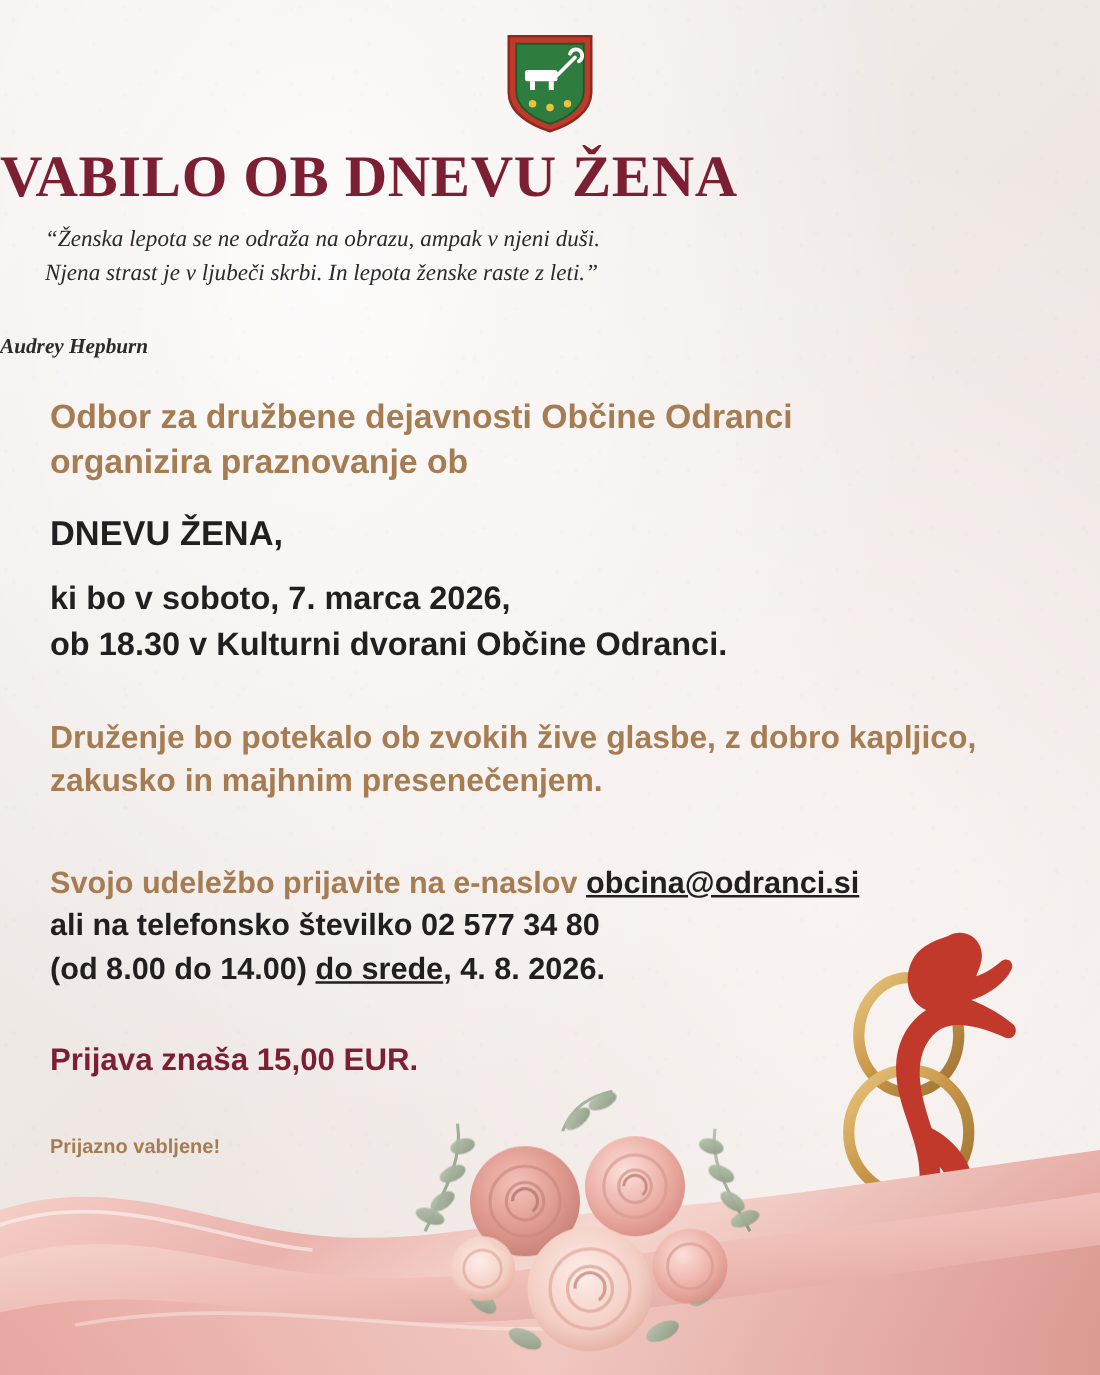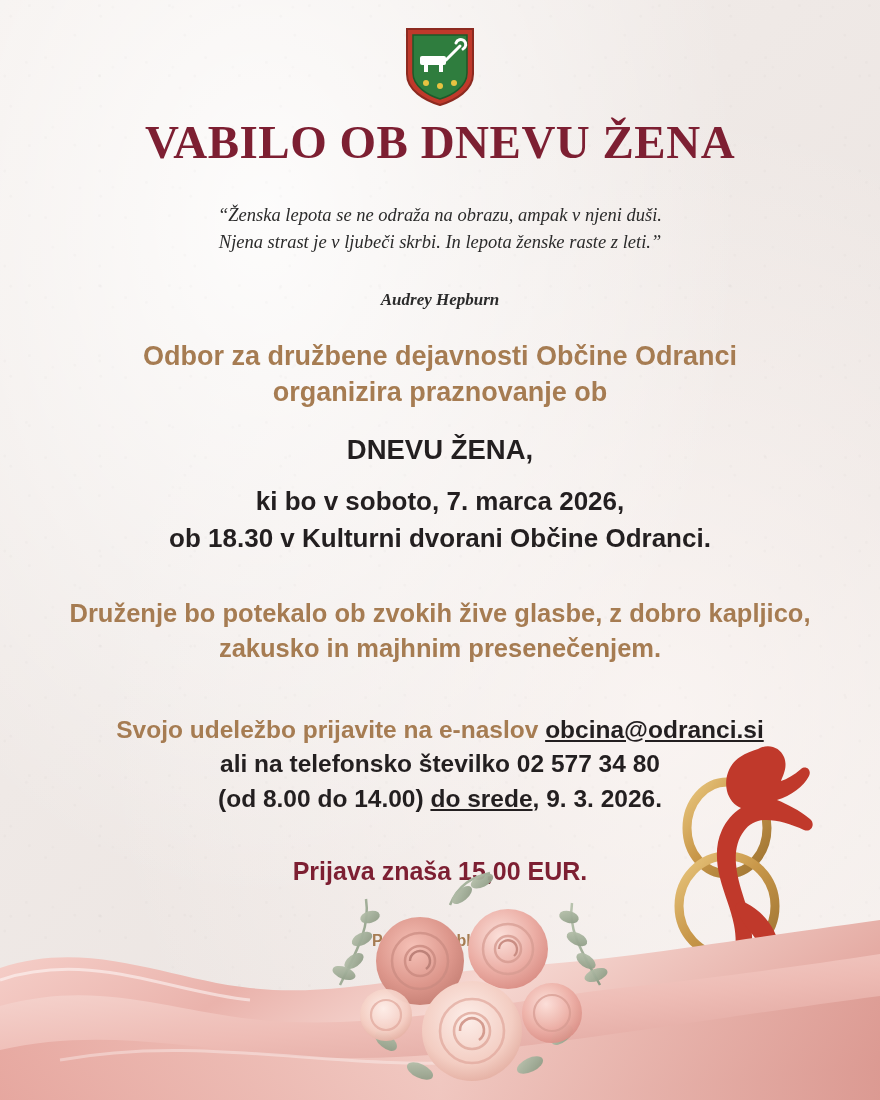--- a/index.html
+++ b/index.html
@@ -50,40 +50,41 @@
     left: 50%;
     transform: translateX(-50%);
     width: 72px;
     height: 82px;
   }
 
   
   .content {
     position: absolute;
     top: 0; left: 0; right: 0;
-    text-align: center;
+    text-align: left;
   }
 
   .title {
     margin-top: 118px;
     font-family: "Liberation Serif", serif;
     font-weight: bold;
     font-size: 47px;
     letter-spacing: 0.5px;
     color: #7d1f32;
     line-height: 1.05;
   }
 
   .quote {
-    margin-top: 35px;
+    margin-top: 12px;
     font-family: "Liberation Serif", serif;
     font-style: italic;
     font-size: 18.5px;
     color: #2b2b2b;
     line-height: 1.45;
+    padding-left: 36px;
   }
   .quote-author {
     margin-top: 34px;
     font-family: "Liberation Serif", serif;
     font-style: italic;
     font-weight: bold;
     font-size: 17px;
     color: #2b2b2b;
   }
 
@@ -236,21 +237,21 @@
         <div>Druženje bo potekalo ob zvokih žive glasbe, z dobro kapljico,</div>
         <div>zakusko in majhnim presenečenjem.</div>
       </div>
 
       <div class="rsvp">
         <div>
           <span>Svojo udeležbo prijavite na e-naslov </span><span class="mail">obcina@odranci.si</span>
         </div>
         <div class="rsvp-line2">ali na telefonsko številko 02 577 34 80</div>
         <div class="rsvp-line3">
-          <span>(od 8.00 do 14.00) </span><span class="ul">do srede</span><span>, 9. 3. 2026.</span>
+          <span>(od 8.00 do 14.00) </span><span class="ul">do srede</span><span>, 4. 8. 2026.</span>
         </div>
       </div>
 
       <div class="fee">Prijava znaša 15,00 EUR.</div>
       <div class="welcome">Prijazno vabljene!</div>
     </div>
   </div>
 
   <div class="deco">
 

